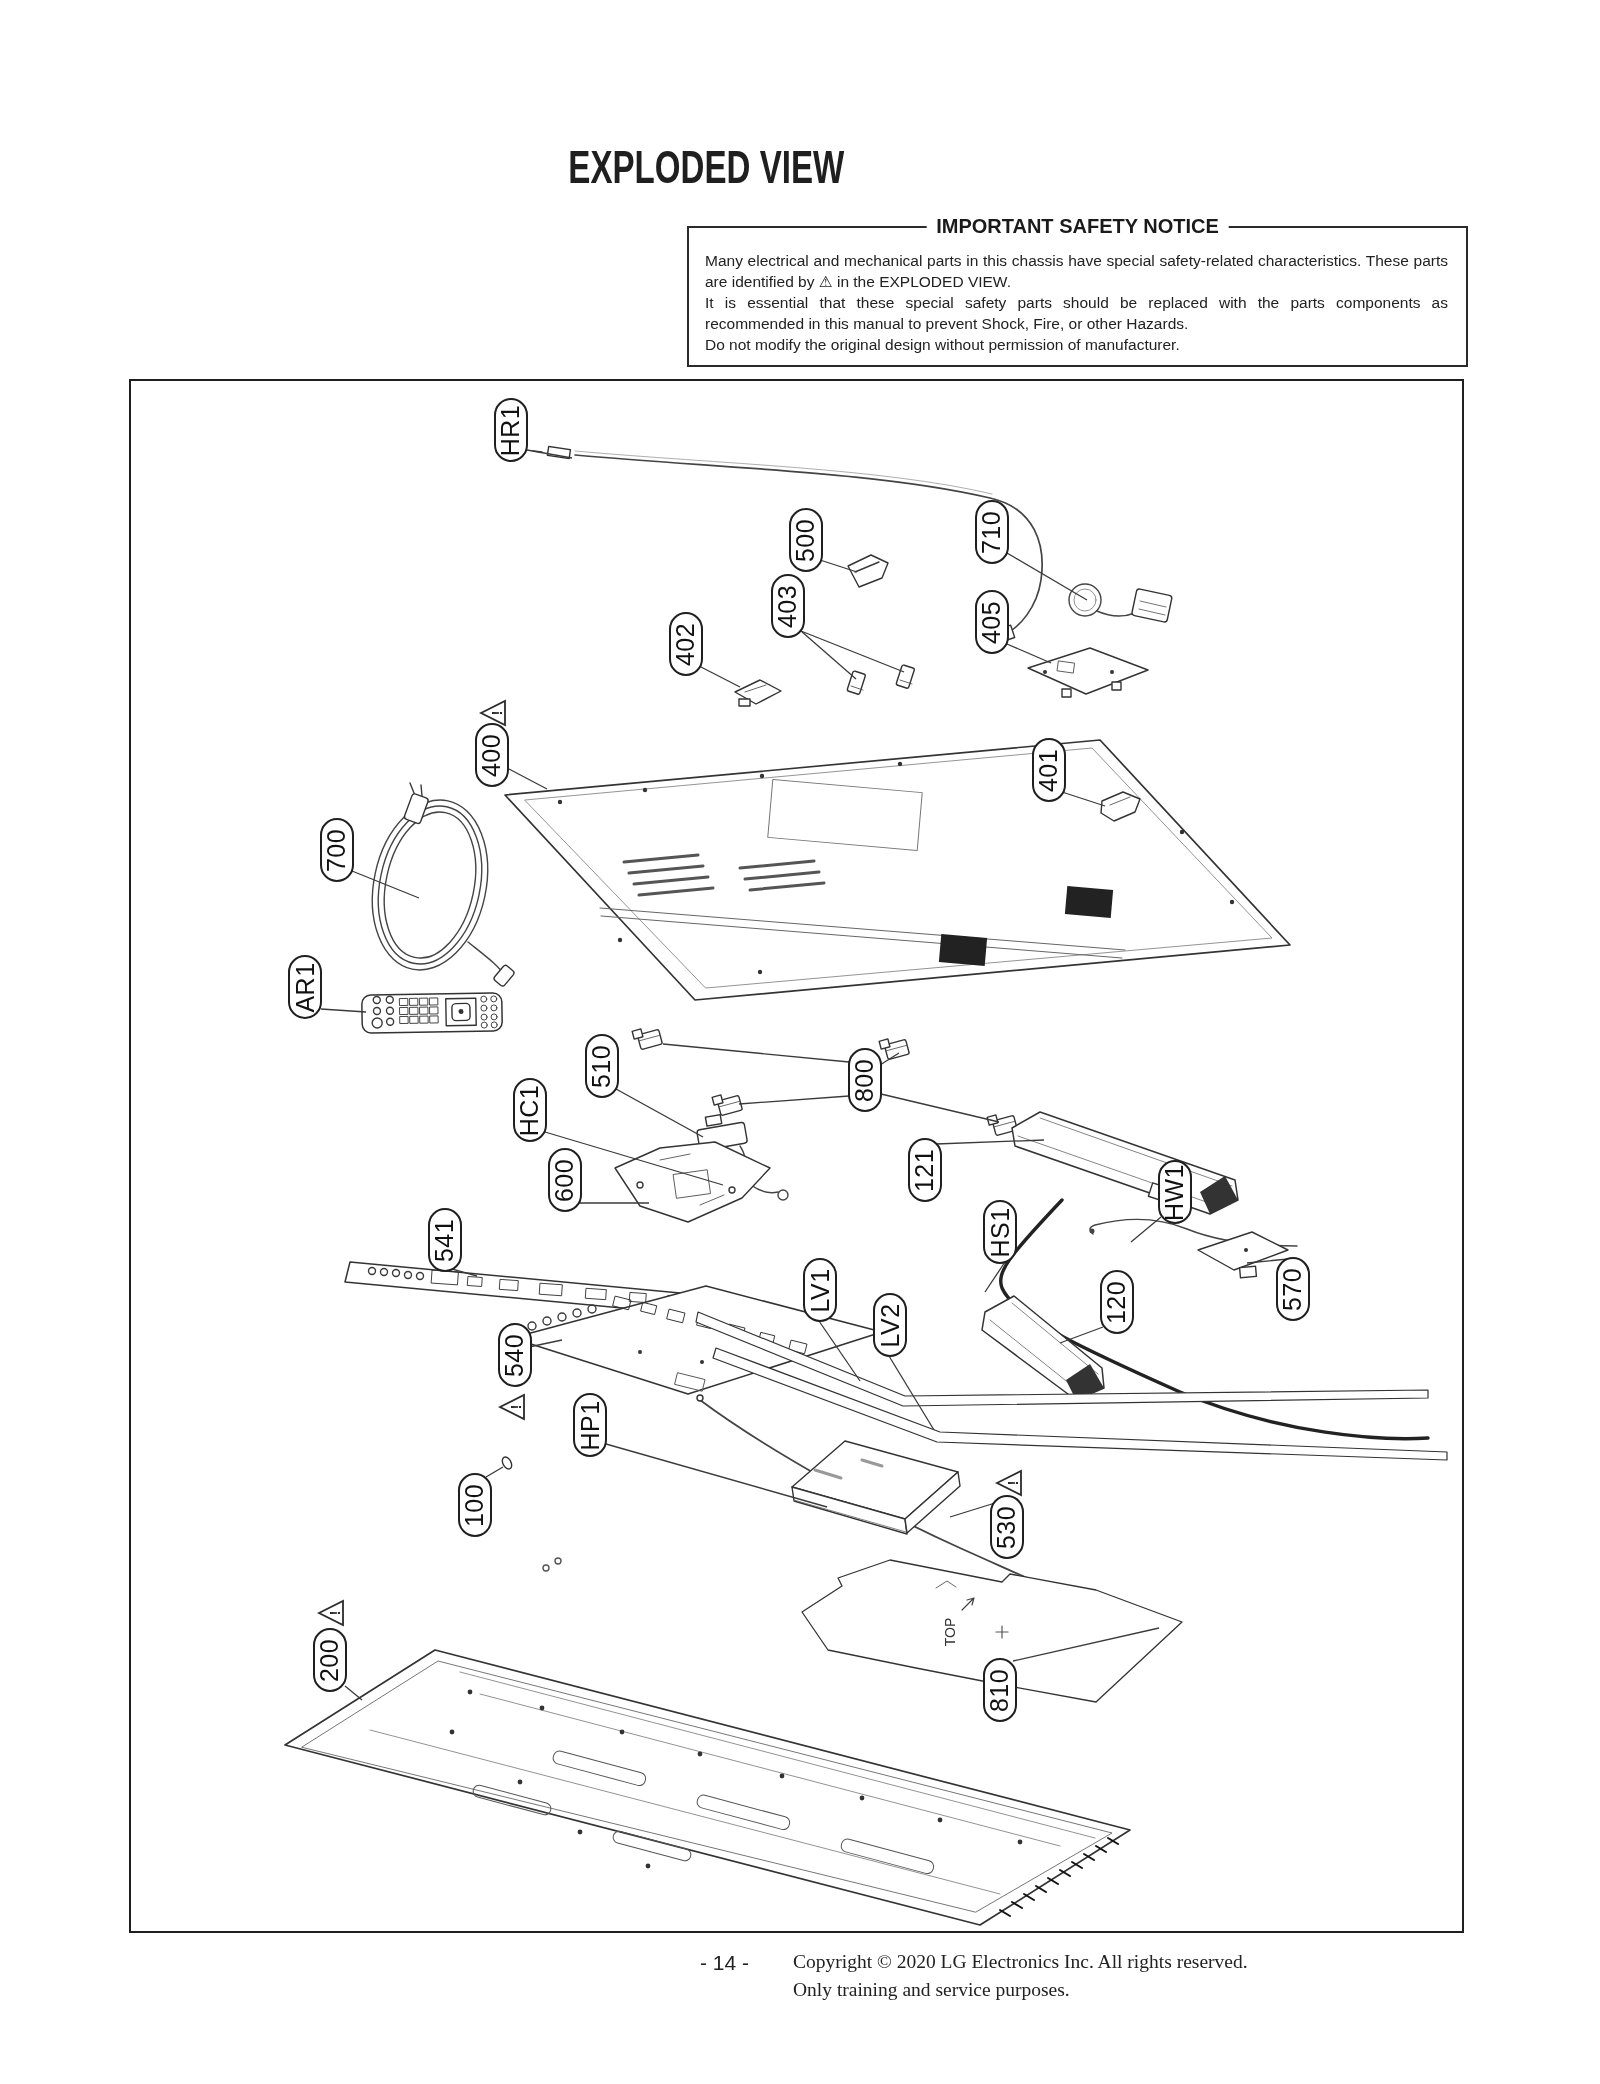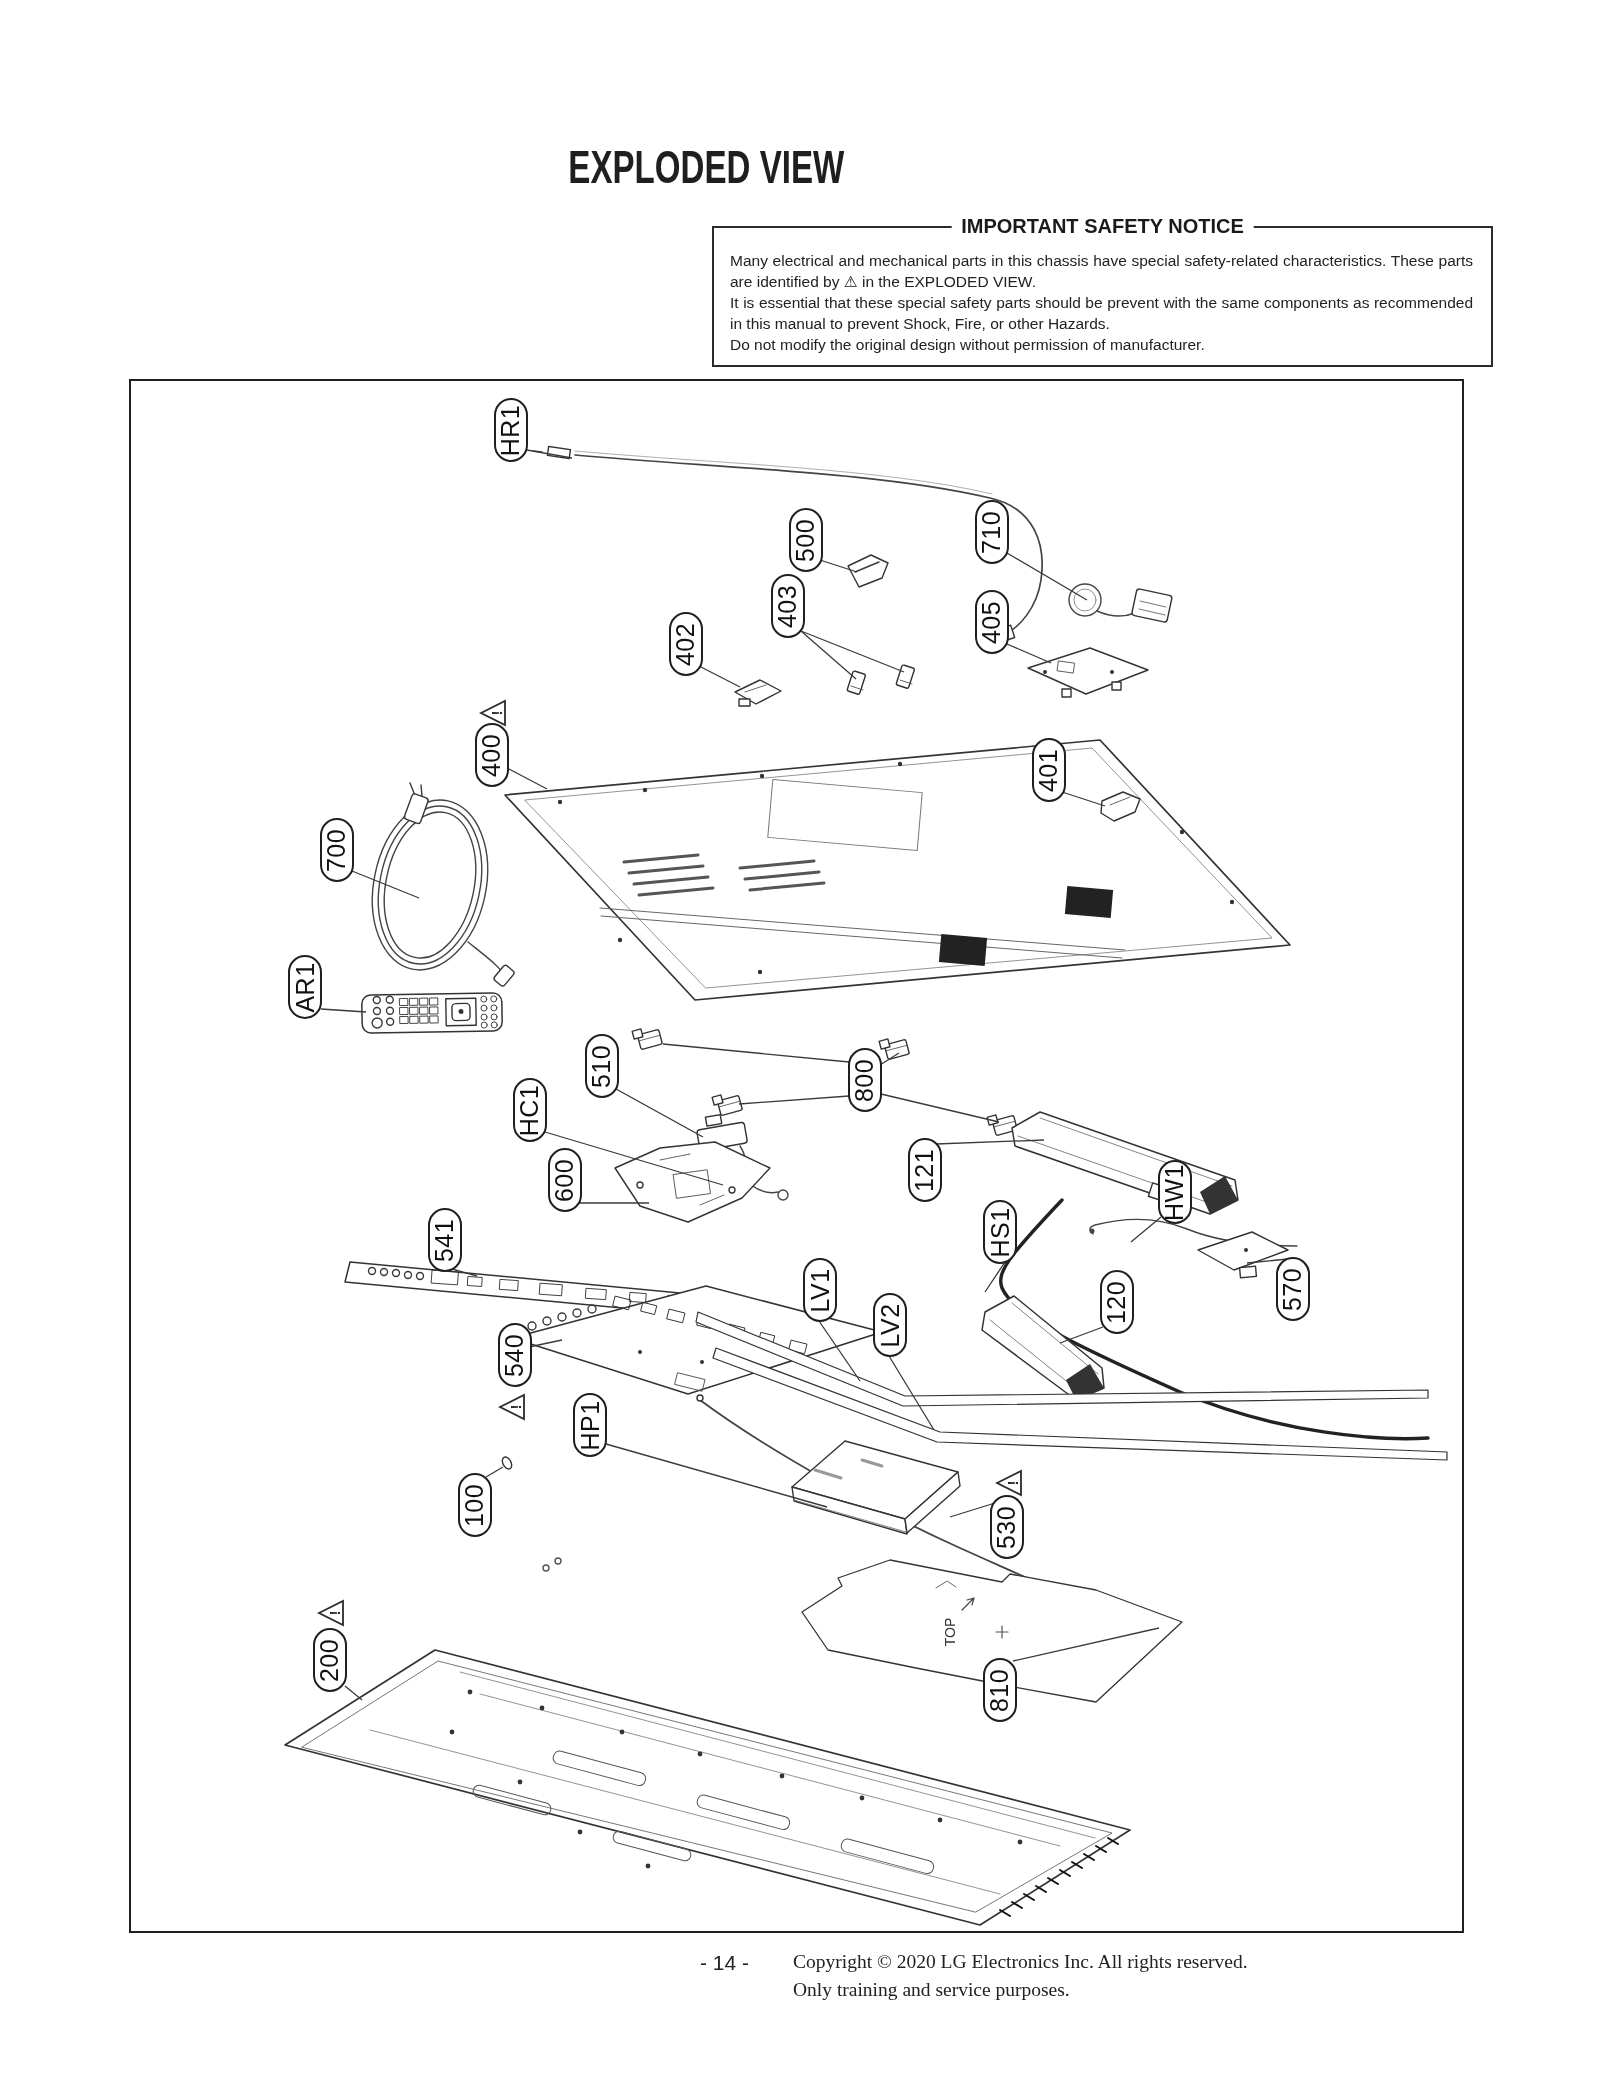--- a/index.html
+++ b/index.html
@@ -1,21 +1,21 @@
 <!DOCTYPE html>
 <html><head>
 <meta charset="utf-8">
 <style>
   html,body{margin:0;padding:0;background:#fff;}
   .page{position:relative;width:1600px;height:2084px;background:#fff;overflow:hidden;
         font-family:"Liberation Sans",sans-serif;color:#1a1a1a;}
   .title{position:absolute;left:520px;top:140px;width:345px;text-align:center;
          font-size:46px;font-weight:bold;letter-spacing:0px;color:#1f1f1f;
          transform:scaleX(0.72);transform-origin:center;white-space:nowrap;}
-  .notice{position:absolute;left:712px;top:226px;width:781px;height:141px;
+  .notice{position:absolute;left:687px;top:226px;width:781px;height:141px;
           border:2px solid #2b2b2b;box-sizing:border-box;}
   .notice-heading{position:absolute;left:50%;top:-13px;transform:translateX(-50%);
           background:#fff;padding:0 10px;font-size:20px;font-weight:bold;white-space:nowrap;
           transform-origin:center;}
   .notice-body{padding:22px 18px 8px 16px;font-size:15.5px;line-height:21px;color:#222;}
   .notice-body p{margin:0;text-align:justify;}
   .diagram-svg{position:absolute;left:0;top:0;}
   .pill{position:absolute;width:34px;height:64px;border:2px solid #1f1f1f;border-radius:18px;
         background:#fff;display:flex;align-items:center;justify-content:center;box-sizing:border-box;}
   .pill span{transform:rotate(-90deg);font-size:25px;color:#111;white-space:nowrap;letter-spacing:0.5px;}
@@ -26,21 +26,21 @@
 <body>
 
 <div class="page">
 
   <div class="title">EXPLODED VIEW</div>
 
   <div class="notice">
     <div class="notice-heading">IMPORTANT SAFETY NOTICE</div>
     <div class="notice-body">
       <p>Many electrical and mechanical parts in this chassis have special safety-related characteristics. These parts are identified by ⚠ in the EXPLODED VIEW.</p>
-      <p>It is essential that these special safety parts should be prevent with the same components as recommended in this manual to prevent Shock, Fire, or other Hazards.</p>
+      <p>It is essential that these special safety parts should be replaced with the parts components as recommended in this manual to prevent Shock, Fire, or other Hazards.</p>
       <p>Do not modify the original design without permission of manufacturer.</p>
     </div>
   </div>
 
   <svg class="diagram-svg" width="1600" height="2084" viewBox="0 0 1600 2084" xmlns="http://www.w3.org/2000/svg">
 
     <rect x="130" y="380" width="1333" height="1552" fill="none" stroke="#1f1f1f" stroke-width="2"></rect>
 
     <g fill="none" stroke="#3a3a3a" stroke-width="1.4" stroke-linejoin="round" stroke-linecap="round">
 

